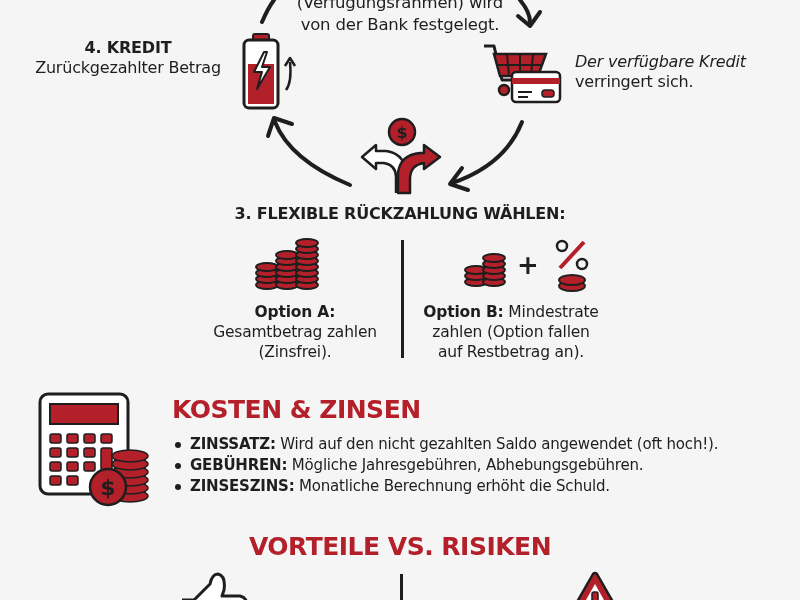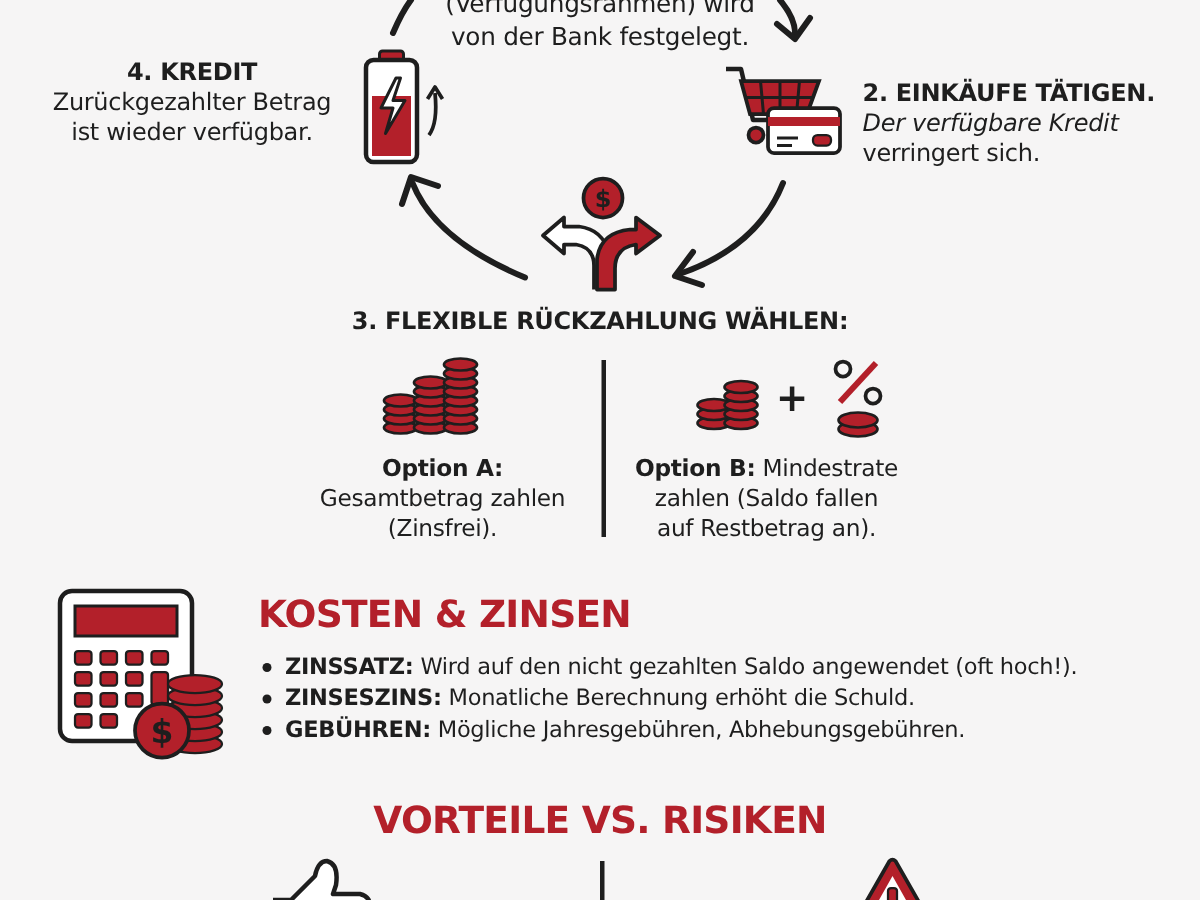--- a/index.html
+++ b/index.html
@@ -37,21 +37,20 @@
 </svg>
 
 <div class="abs txt center" style="left:270px;top:-8px;width:260px;font-size:16.5px;line-height:22px;">
   <div>(Verfügungsrahmen) wird</div>
   <div>von der Bank festgelegt.</div>
 </div>
 
 <div class="abs center" style="left:22px;top:38px;width:212px;">
   <div class="txt bold" style="font-size:16px;">4. KREDIT</div>
   <div class="txt" style="font-size:16px;">Zurückgezahlter Betrag</div>
-  <div class="txt" style="font-size:16px;">ist wieder verfügbar.</div>
 </div>
 <svg width="60" height="80" style="left:240px;top:34px;">
   <rect x="13" y="0" width="16" height="7" rx="2" fill="#b3202a" stroke="#1e1e1e" stroke-width="2"></rect>
   <rect x="4" y="6" width="34" height="68" rx="5" fill="#fff" stroke="#1e1e1e" stroke-width="3"></rect>
   <rect x="8" y="30" width="26" height="40" fill="#b3202a"></rect>
   <path d="M24 18 L14 38 L22 38 L17 55 L30 33 L22 33 L27 18 Z" fill="#fff" stroke="#1e1e1e" stroke-width="2" stroke-linejoin="round"></path>
   <path d="M46 56 Q52 48 50 28" stroke="#1e1e1e" stroke-width="2.5" fill="none"></path>
   <path d="M45 32 L50 24 L55 32" stroke="#1e1e1e" stroke-width="2.5" fill="none" stroke-linejoin="round"></path>
 </svg>
 
@@ -59,21 +58,20 @@
   <path d="M2 4 L12 4 L20 38 L60 38" stroke="#1e1e1e" stroke-width="3" fill="none" stroke-linejoin="round"></path>
   <path d="M12 12 L64 12 L56 34 L18 34 Z" fill="#b3202a" stroke="#1e1e1e" stroke-width="2.5"></path>
   <path d="M25 12 L27 34 M38 12 L38 34 M51 12 L49 34 M14 23 L60 23" stroke="#1e1e1e" stroke-width="2"></path>
   <circle cx="22" cy="48" r="5" fill="#b3202a" stroke="#1e1e1e" stroke-width="2.5"></circle>
   <rect x="30" y="30" width="48" height="30" rx="4" fill="#fff" stroke="#1e1e1e" stroke-width="2.5"></rect>
   <rect x="30" y="36" width="48" height="6" fill="#b3202a"></rect>
   <path d="M36 50 L50 50 M36 55 L46 55" stroke="#1e1e1e" stroke-width="2"></path>
   <rect x="60" y="48" width="12" height="7" rx="3" fill="#b3202a" stroke="#1e1e1e" stroke-width="1.5"></rect>
 </svg>
 <div class="abs" style="left:575px;top:52px;width:220px;">
-  <div class="txt bold" style="font-size:16px;">2. EINKÄUFE TÄTIGEN.</div>
   <div class="txt" style="font-size:16px;font-style:italic;">Der verfügbare Kredit</div>
   <div class="txt" style="font-size:16px;">verringert sich.</div>
 </div>
 
 <svg width="80" height="80" style="left:362px;top:117px;">
   <circle cx="40" cy="15" r="13" fill="#b3202a" stroke="#1e1e1e" stroke-width="2.5"></circle>
   <text x="40" y="21" text-anchor="middle" font-family="DejaVu Sans, sans-serif" font-size="16" font-weight="bold" fill="#1e1e1e">$</text>
   <path d="M34 76 L34 60 Q34 48 22 46 L14 46 L14 52 L0 40 L14 28 L14 34 L24 34 Q40 36 44 52" fill="#fff" stroke="#1e1e1e" stroke-width="2.5" stroke-linejoin="round"></path>
   <path d="M36 76 L36 56 Q38 38 58 36 L62 36 L62 28 L78 40 L62 52 L62 46 Q48 48 48 62 L48 76 Z" fill="#b3202a" stroke="#1e1e1e" stroke-width="2.5" stroke-linejoin="round"></path>
 </svg>
@@ -122,21 +120,21 @@
     <ellipse cx="110" cy="50" rx="13" ry="5"></ellipse>
       <ellipse cx="110" cy="44" rx="13" ry="5"></ellipse>
   </g>
   <text x="66" y="38" text-anchor="middle" font-family="DejaVu Sans, sans-serif" font-size="26" font-weight="bold" fill="#1e1e1e">+</text>
   <circle cx="100" cy="10" r="5" fill="none" stroke="#1e1e1e" stroke-width="2.5"></circle>
   <circle cx="120" cy="28" r="5" fill="none" stroke="#1e1e1e" stroke-width="2.5"></circle>
   <path d="M98 32 L122 6" stroke="#b3202a" stroke-width="4"></path>
 </svg>
 <div class="abs center" style="left:400px;top:302px;width:222px;">
   <div class="txt"><span class="bold" style="font-size:15.5px;">Option B:</span><span> Mindestrate</span></div>
-  <div class="txt">zahlen (Saldo fallen</div>
+  <div class="txt">zahlen (Option fallen</div>
   <div class="txt">auf Restbetrag an).</div>
 </div>
 
 <svg width="120" height="115" style="left:38px;top:392px;">
   <rect x="2" y="2" width="88" height="100" rx="8" fill="#fff" stroke="#1e1e1e" stroke-width="3"></rect>
   <rect x="12" y="12" width="68" height="20" fill="#b3202a" stroke="#1e1e1e" stroke-width="2"></rect>
   <g fill="#b3202a" stroke="#1e1e1e" stroke-width="1.5">
     <rect x="12" y="42" width="11" height="9" rx="2"></rect>
       <rect x="29" y="42" width="11" height="9" rx="2"></rect>
       <rect x="46" y="42" width="11" height="9" rx="2"></rect>
@@ -156,22 +154,22 @@
       <ellipse cx="92" cy="80" rx="18" ry="6"></ellipse>
       <ellipse cx="92" cy="72" rx="18" ry="6"></ellipse>
       <ellipse cx="92" cy="64" rx="18" ry="6"></ellipse>
   </g>
   <circle cx="70" cy="95" r="18" fill="#b3202a" stroke="#1e1e1e" stroke-width="2.5"></circle>
   <text x="70" y="103" text-anchor="middle" font-family="DejaVu Sans, sans-serif" font-size="22" font-weight="bold" fill="#1e1e1e">$</text>
 </svg>
 <div class="abs h-red" style="left:172px;top:395px;font-size:25px;">KOSTEN &amp; ZINSEN</div>
 <ul class="abs bullets" style="left:172px;top:434px;width:620px;">
   <li><span class="bold">ZINSSATZ:</span><span> Wird auf den nicht gezahlten Saldo angewendet (oft hoch!).</span></li>
+  <li><span class="bold">GEBÜHREN:</span><span> Mögliche Jahresgebühren, Abhebungsgebühren.</span></li>
   <li><span class="bold">ZINSESZINS:</span><span> Monatliche Berechnung erhöht die Schuld.</span></li>
-  <li><span class="bold">GEBÜHREN:</span><span> Mögliche Jahresgebühren, Abhebungsgebühren.</span></li>
 </ul>
 
 <div class="abs center h-red" style="left:150px;top:532px;width:500px;font-size:25px;">VORTEILE VS. RISIKEN</div>
 <svg width="80" height="40" style="left:180px;top:572px;">
   <path d="M2 28 L14 28 L30 12 Q32 2 38 2 Q46 4 44 18 L42 24 L60 24 Q68 26 66 34 L66 44" stroke="#1e1e1e" stroke-width="3" fill="#fff" stroke-linejoin="round"></path>
 </svg>
 <div class="abs" style="left:400px;top:574px;width:3px;height:30px;background:#1e1e1e;"></div>
 <svg width="60" height="40" style="left:565px;top:572px;">
   <path d="M28 2 Q30 0 32 2 L56 44 L4 44 Z" fill="#b3202a" stroke="#1e1e1e" stroke-width="2.5" stroke-linejoin="round"></path>
   <path d="M30 12 L48 44 L12 44 Z" fill="#fff"></path>

